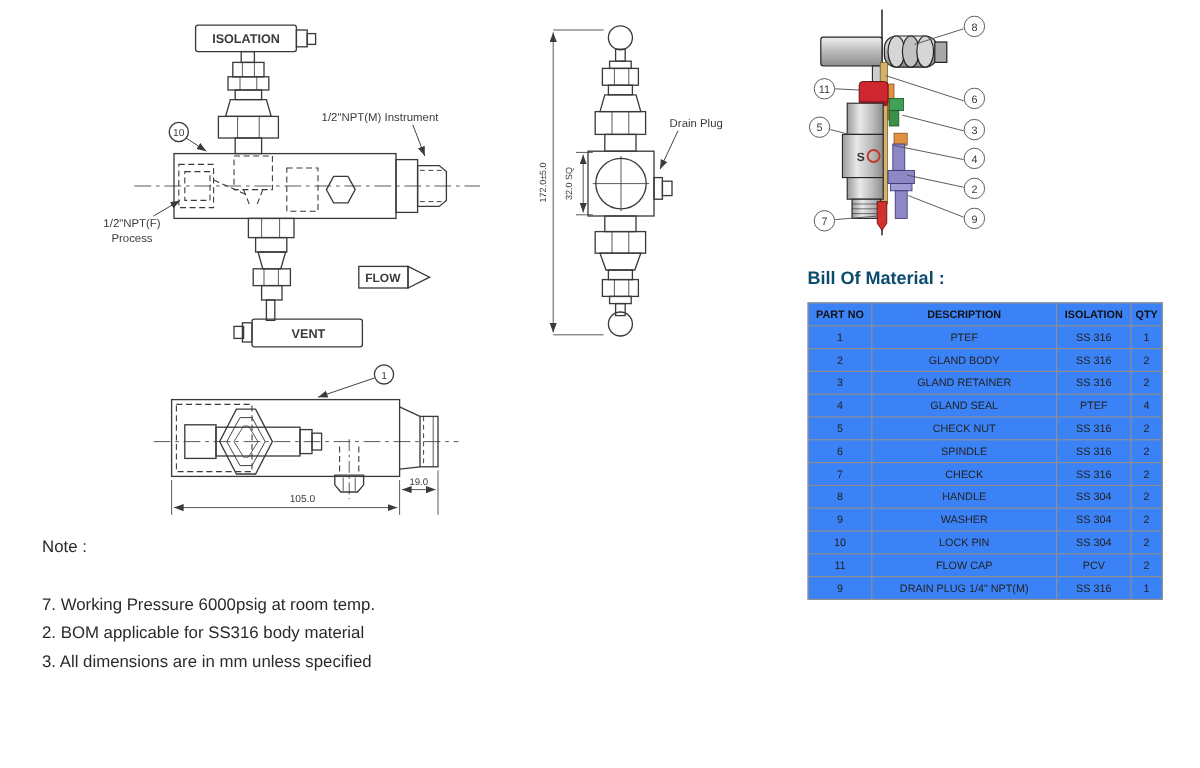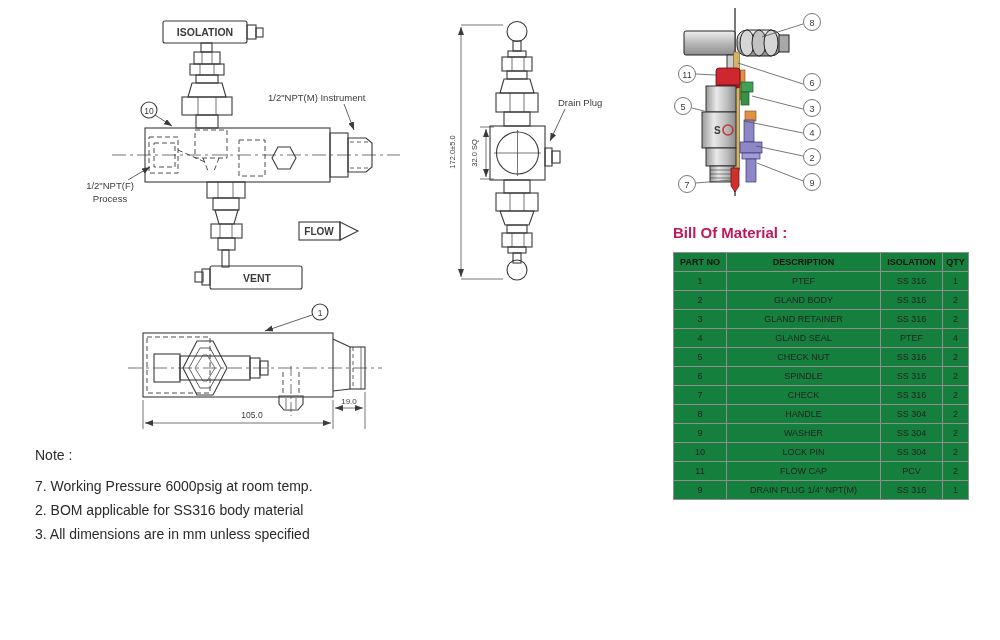--- a/index.html
+++ b/index.html
@@ -5,34 +5,34 @@
   html,body{margin:0;padding:0;background:#ffffff;}
   .canvas{
     position:relative;width:1000px;height:640px;background:#ffffff;overflow:hidden;
     font-family:"Liberation Sans", sans-serif;color:#2b2b2b;
   }
   svg{position:absolute;overflow:visible;}
   svg text{font-family:"Liberation Sans", sans-serif;fill:#3a3a3a;}
   .lbl{font-weight:600;}
   
   .bom-title{
-    position:absolute;left:673px;top:224px;font-size:15px;font-weight:700;color:#be185d;
+    position:absolute;left:673px;top:224px;font-size:15px;font-weight:700;color:#0c4a6e;
   }
   .bom-table{
     position:absolute;left:673px;top:252px;border-collapse:collapse;
-    font-size:9px;color:#222;background:#15803d;table-layout:fixed;
+    font-size:9px;color:#222;background:#3b82f6;table-layout:fixed;
   }
   .bom-table th,.bom-table td{
     border:1px solid #8f8f8f;text-align:center;vertical-align:middle;
     padding:0;height:18px;overflow:hidden;white-space:nowrap;
   }
   .bom-table th{font-weight:700;font-size:9px;color:#111;}
   
   .notes{position:absolute;left:35px;top:447px;font-size:14px;color:#2a2a2a;}
-  .notes .note-title{margin-bottom:16px;}
+  .notes .note-title{margin-bottom:33px;}
   .notes .note-line{margin-bottom:10px;line-height:14px;}
 </style>
 </head>
 <body>
 
 <div class="canvas">
 
   <svg style="left:30px;top:10px;" width="420" height="295" viewBox="30 10 420 295">
     <defs>
       <marker id="arr1" markerWidth="9" markerHeight="7" refX="8" refY="3" orient="auto" markerUnits="userSpaceOnUse">

